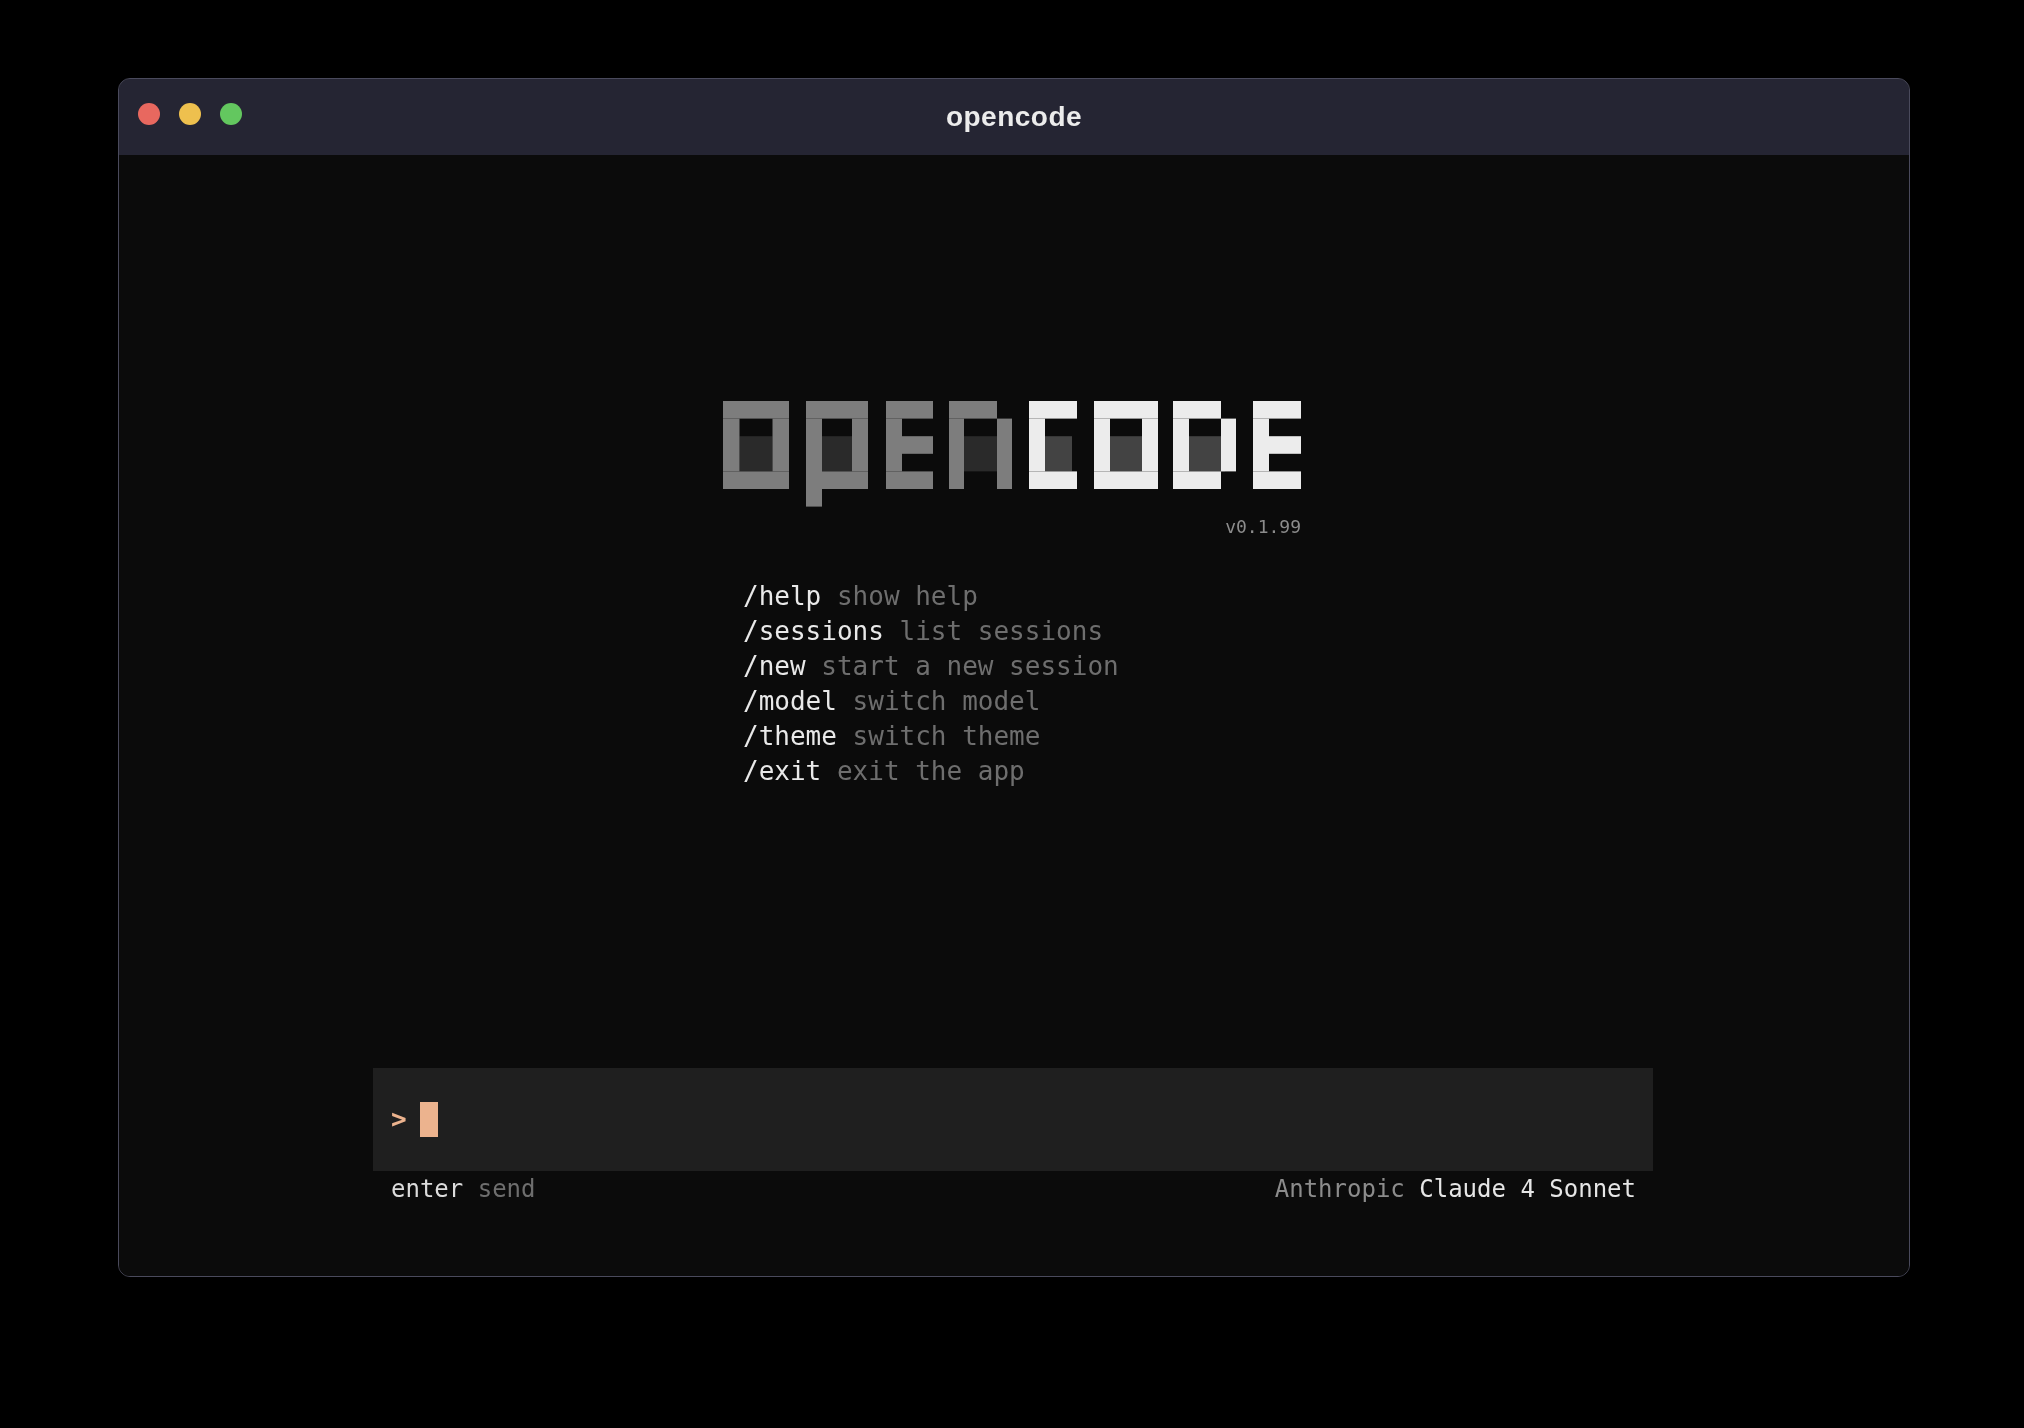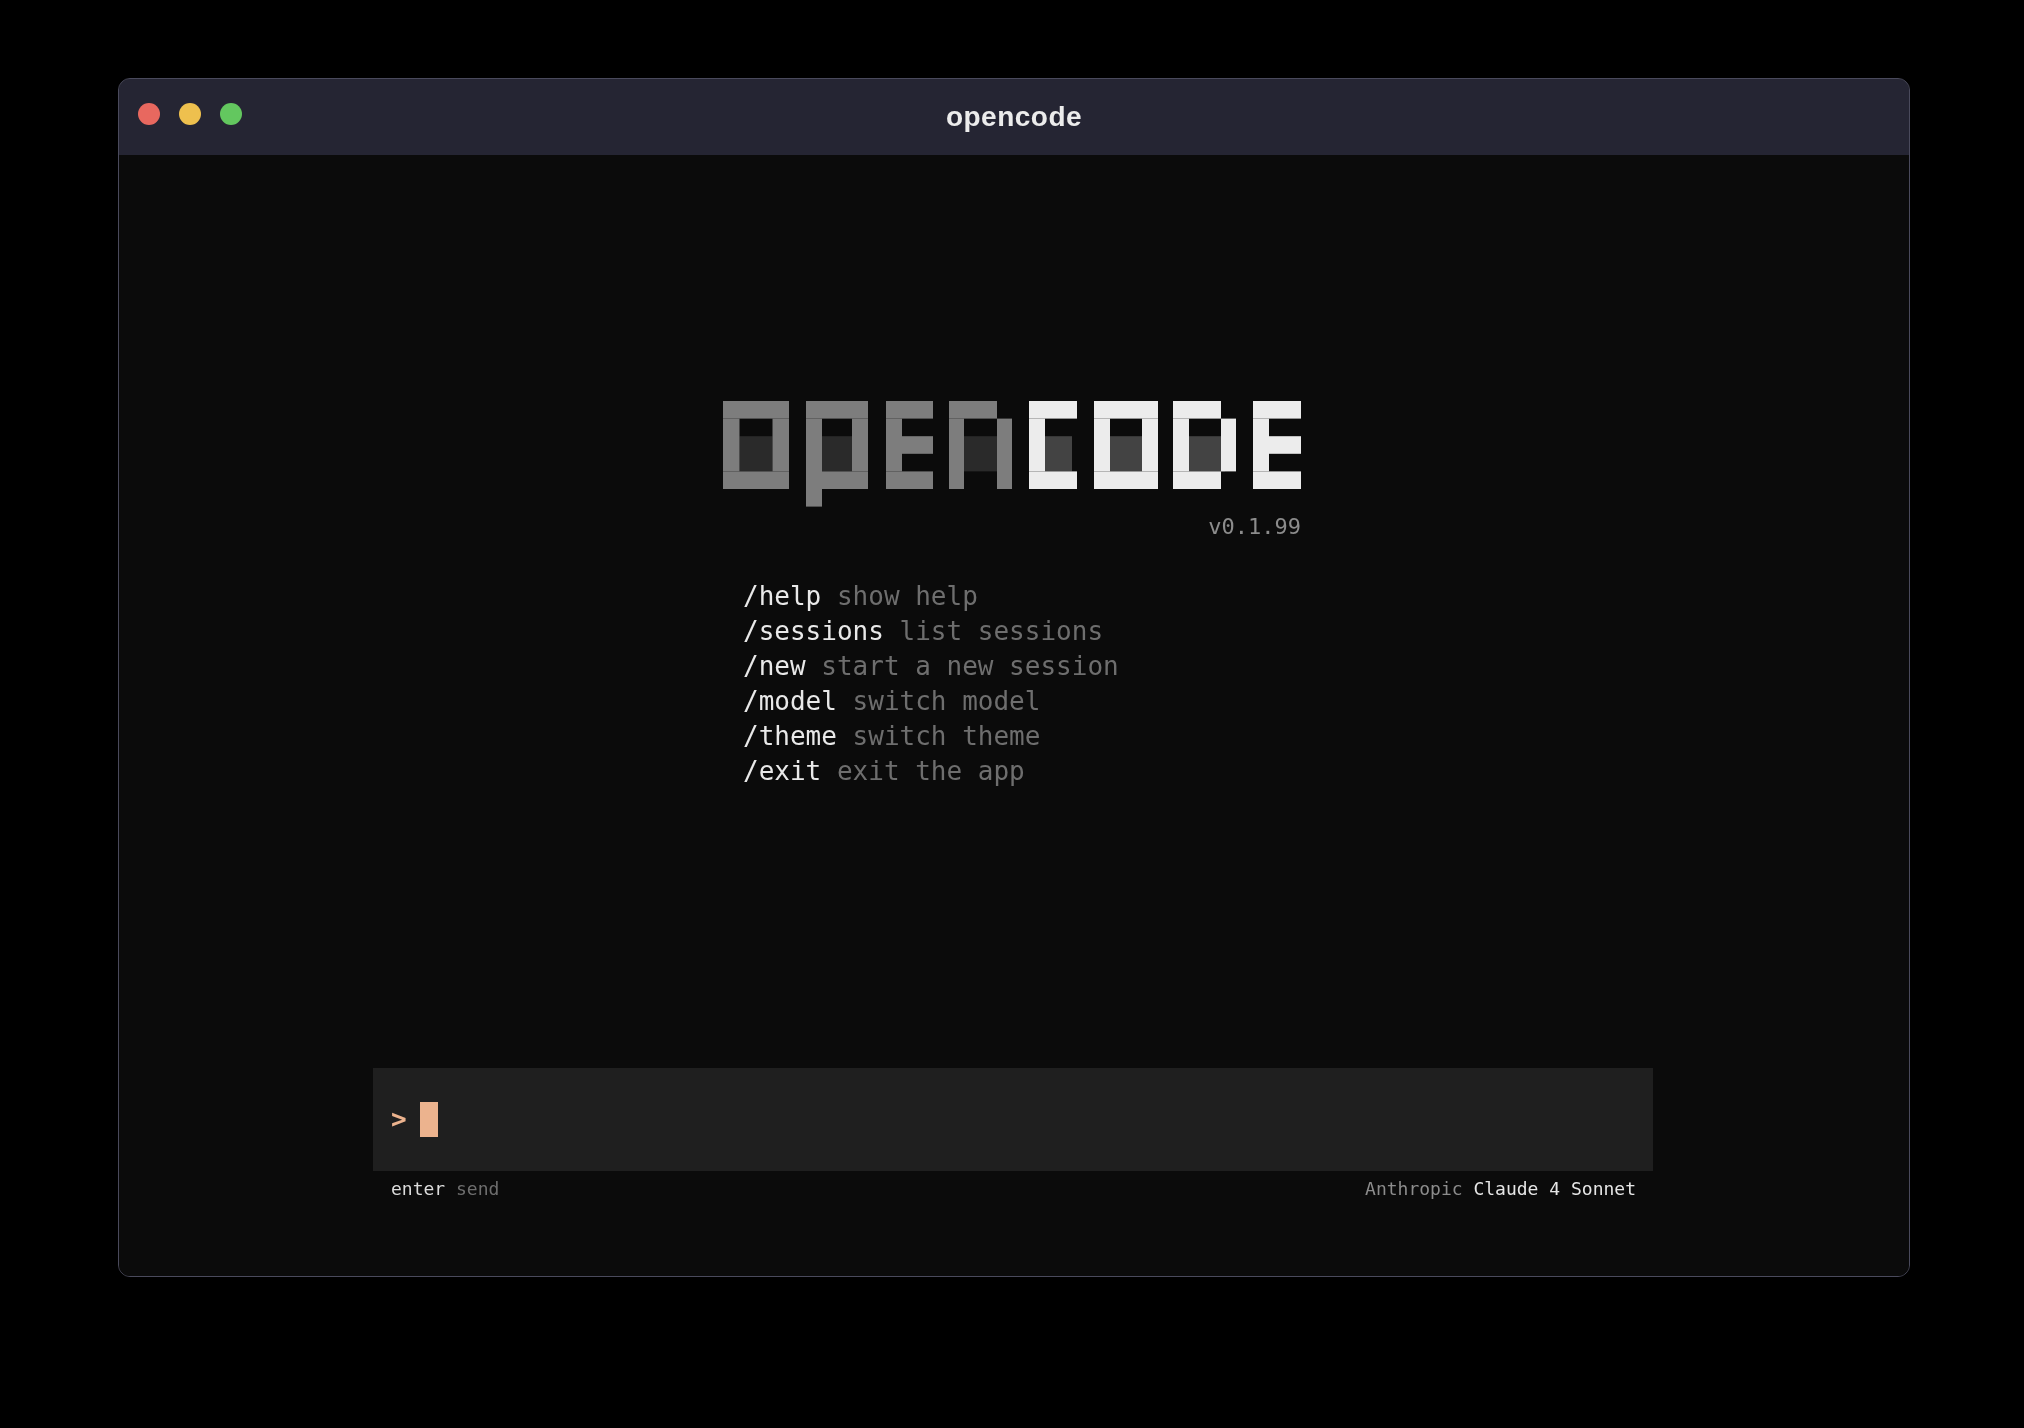--- a/index.html
+++ b/index.html
@@ -38,41 +38,41 @@
     font-weight:bold;font-size:28px;letter-spacing:0.5px;border-radius:9px;
   }
 
   .terminal{position:absolute;left:0;top:76px;right:0;bottom:0;background:var(--terminal_bg);}
 
   .logo-block{position:absolute;left:604px;top:246px;width:578px;}
   .logo-svg{display:block;width:578px;height:106px;}
   .sr-only{position:absolute;width:1px;height:1px;overflow:hidden;clip:rect(0 0 0 0);}
   .version{
     margin-top:7px;text-align:right;color:var(--text_mid);
-    font-size:22px;line-height:26px;
+    font-size:18px;line-height:26px;
   }
 
   .commands{position:absolute;left:624px;top:424px;}
   .cmd-line{font-size:26px;line-height:35px;white-space:pre;}
   .cmd-name{color:var(--text_bright);}
   .cmd-desc{color:var(--text_dim);}
 
   .input-box{
     position:absolute;left:254px;top:913px;width:1280px;height:103px;
     background:var(--input_bg);
     display:flex;align-items:center;padding-left:18px;cursor:text;
   }
   .prompt{color:var(--accent);font-size:26px;font-weight:bold;line-height:103px;}
   .cursor{width:18px;height:35px;background:var(--accent);margin-left:13px;}
   .input-value{color:var(--text_bright);font-size:26px;}
 
   .status-row{
     position:absolute;left:254px;top:1018px;width:1280px;height:32px;
     display:flex;justify-content:space-between;align-items:center;
-    padding:0 17px 0 18px;font-size:18px;line-height:32px;white-space:pre;
+    padding:0 17px 0 18px;font-size:24px;line-height:32px;white-space:pre;
   }
   .hint-key{color:#dcdcdc;}
   .hint-action{color:var(--text_dim);}
   .provider{color:var(--text_mid);margin-top:10px;}
   .model{color:#e6e6e6;margin-top:16px;}
 </style>
 </head>
 <body>
 
 <div class="window">

